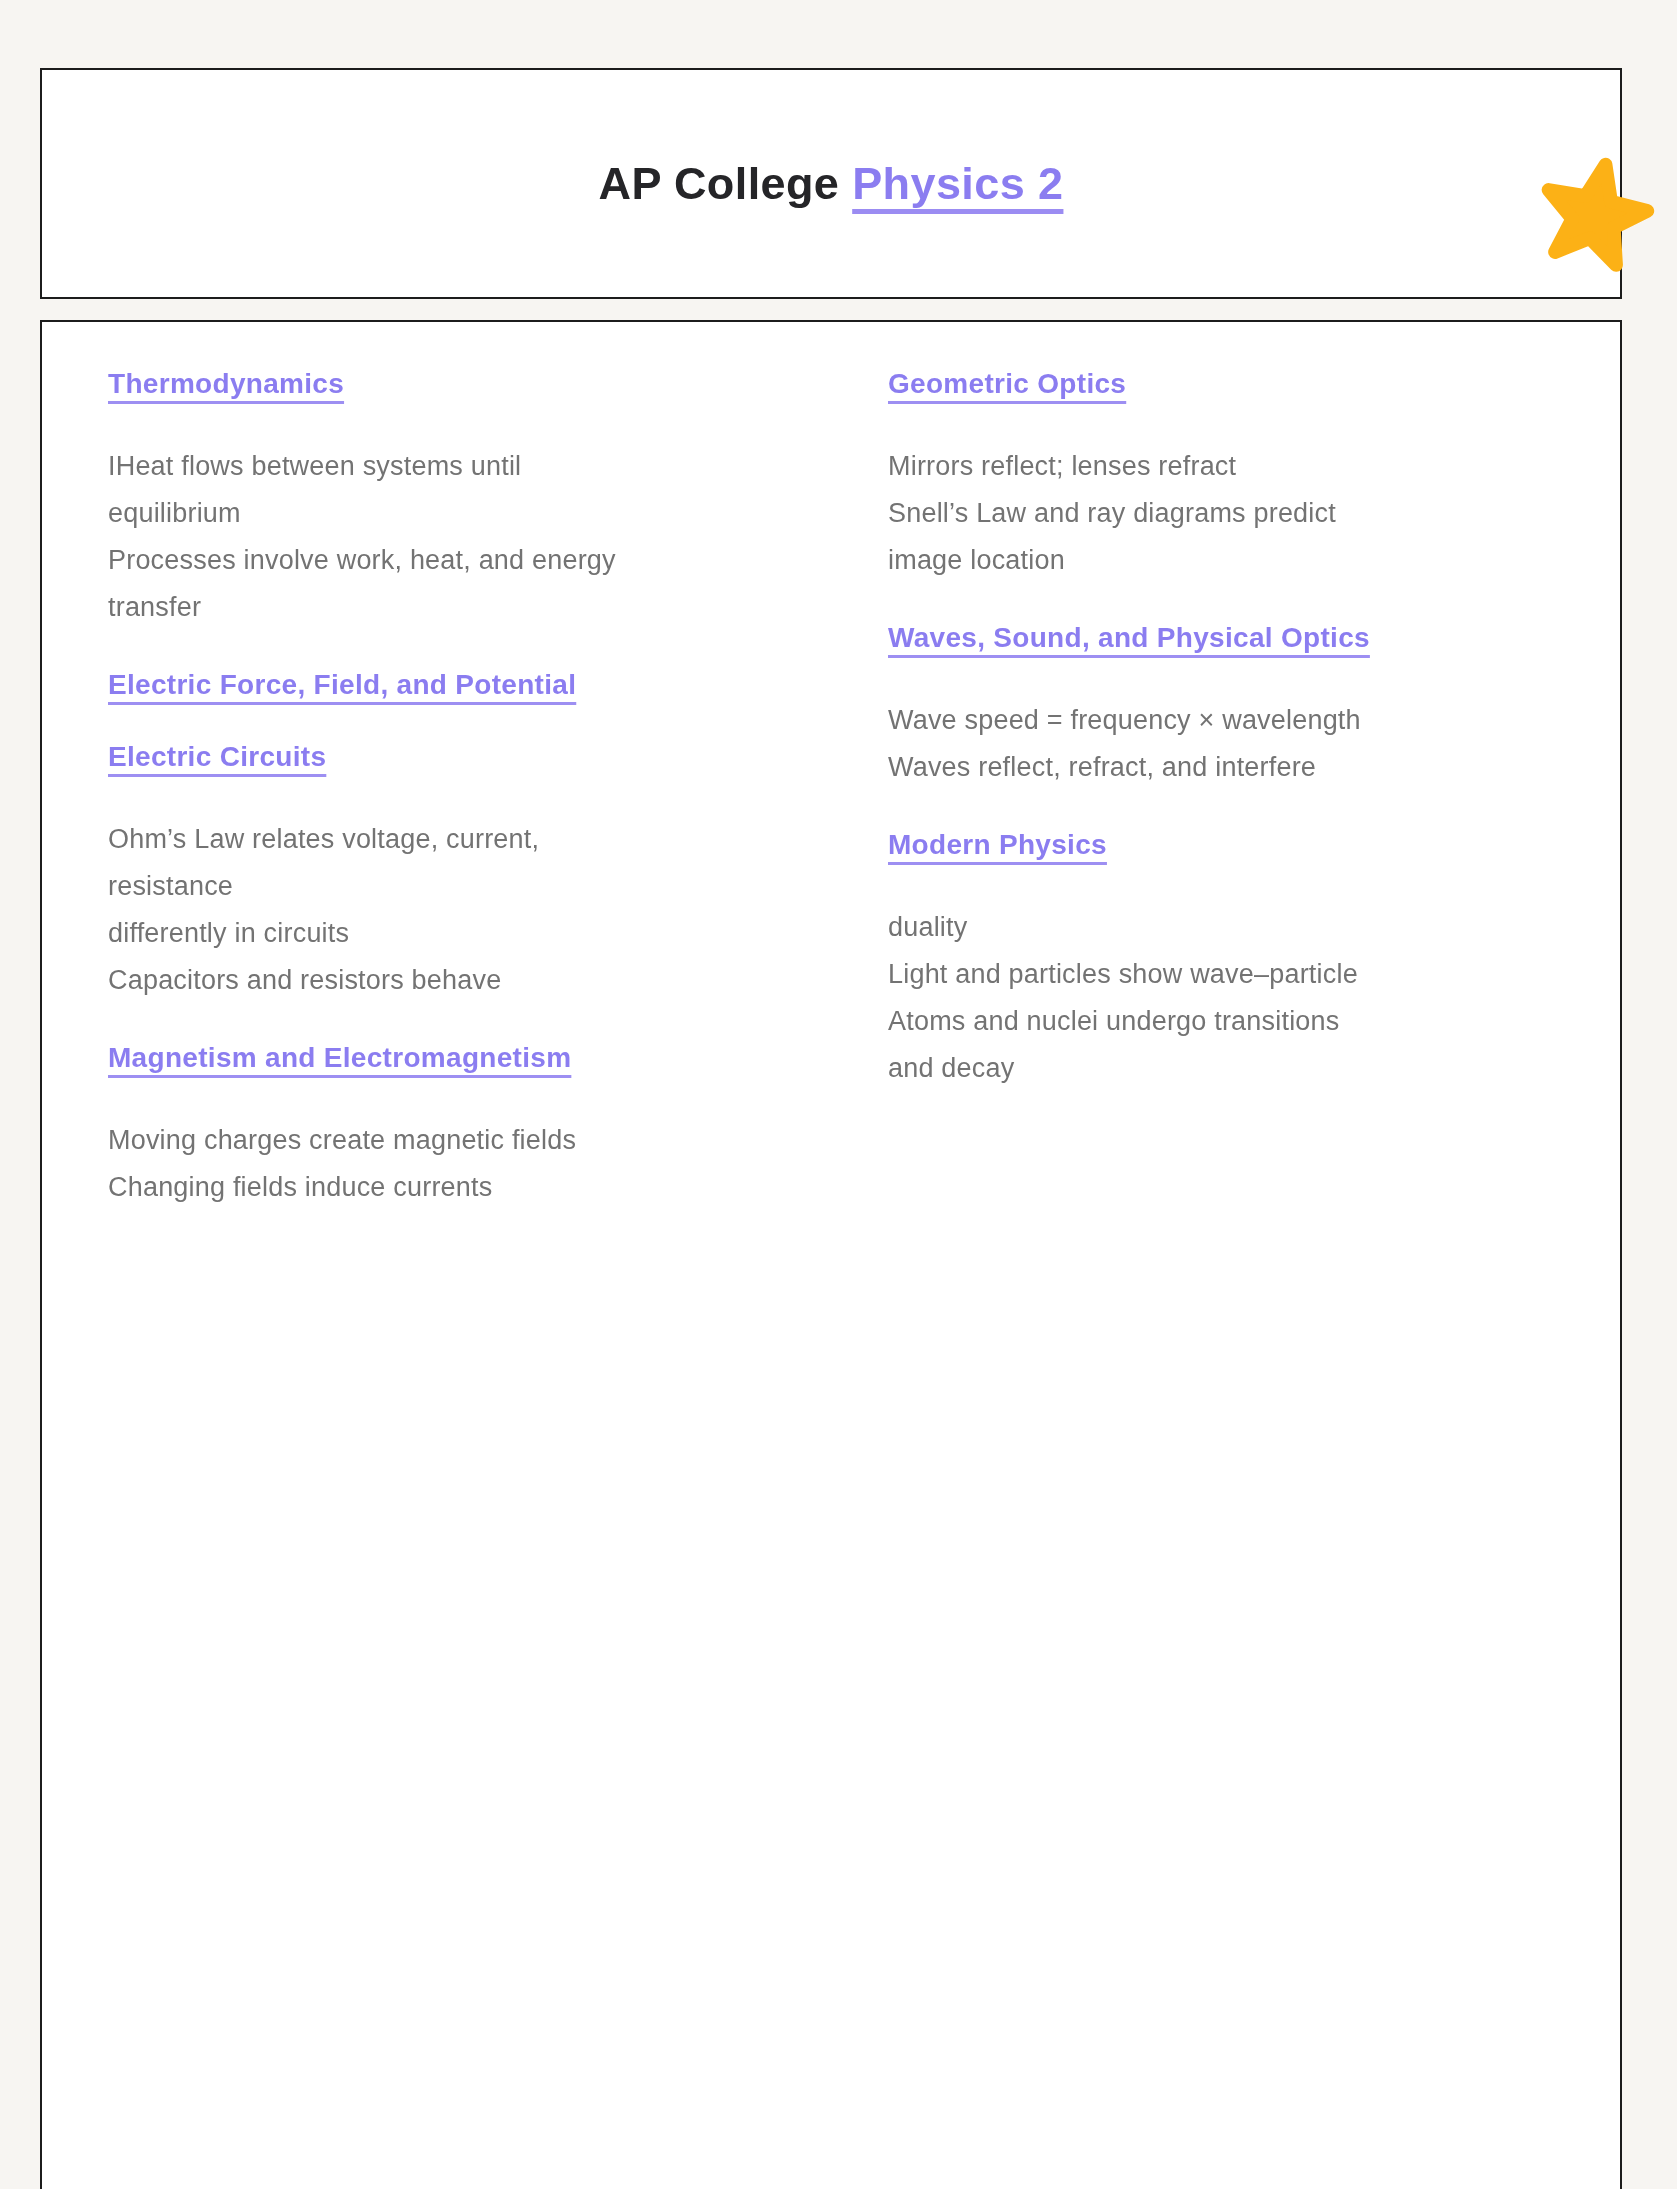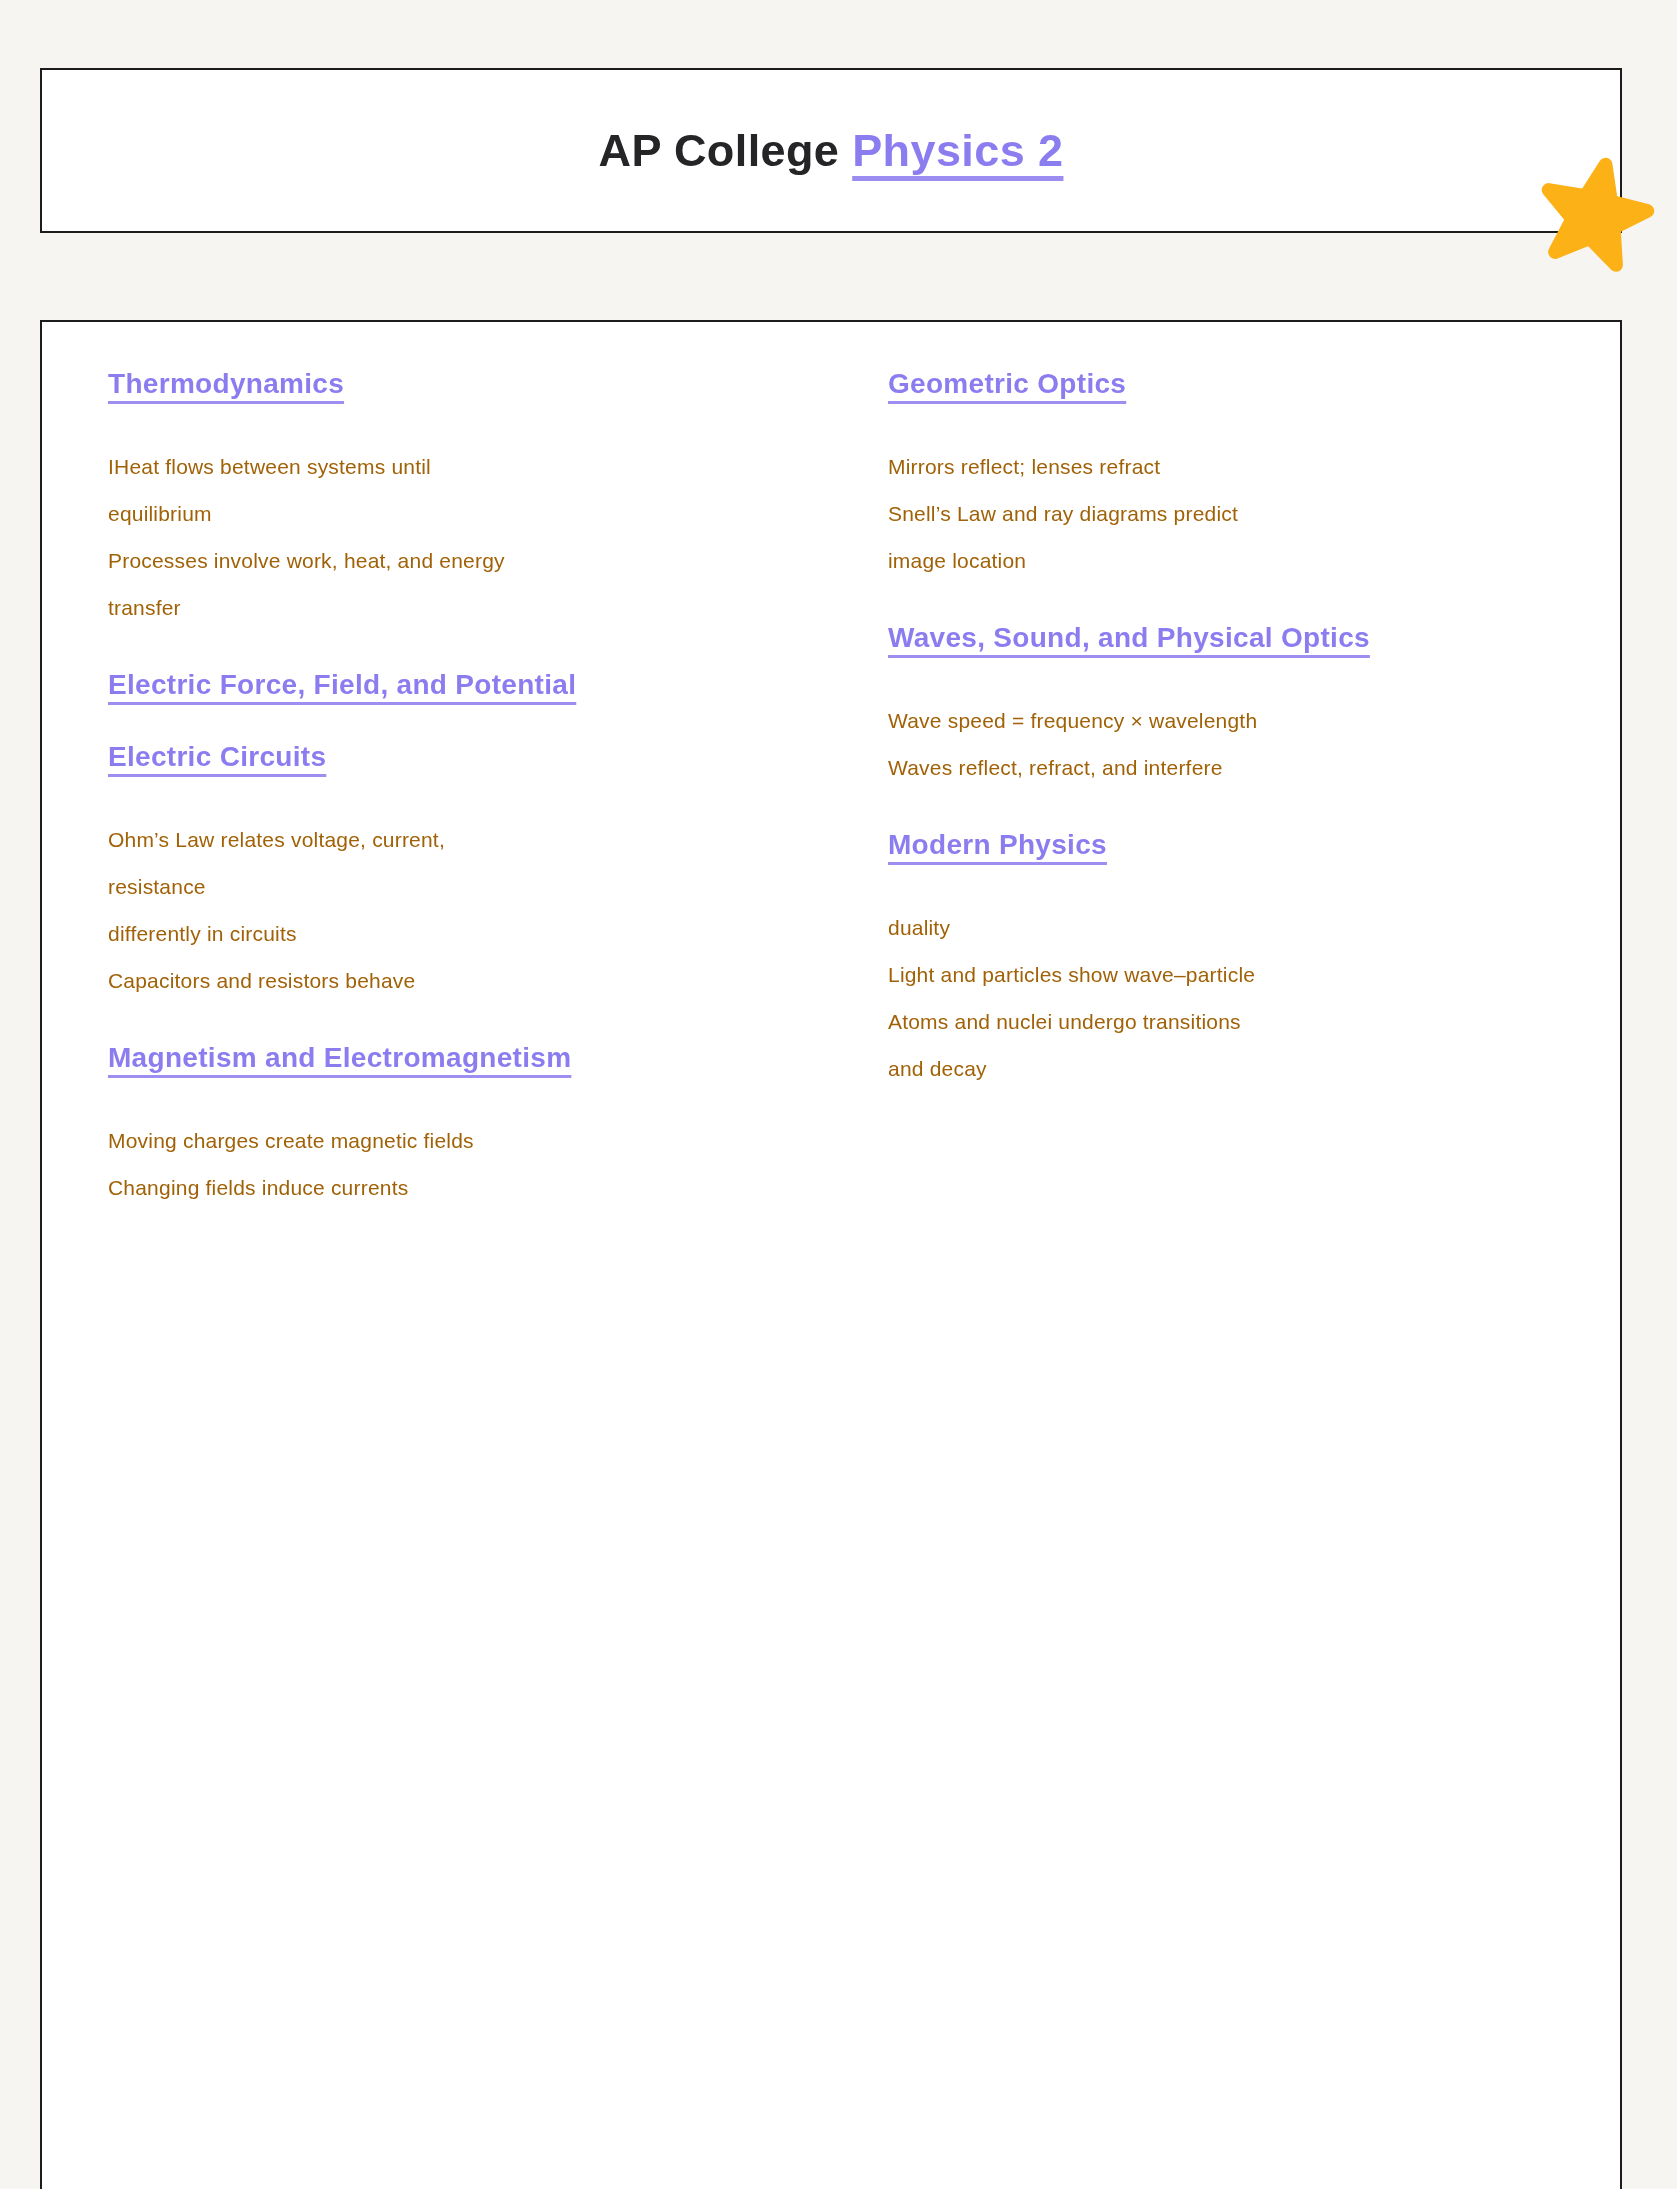--- a/index.html
+++ b/index.html
@@ -18,21 +18,21 @@
   .card {
     position: absolute;
     left: 40px;
     width: 1582px;
     background: #ffffff;
     border: 2.6px solid #1c1c1c;
     box-sizing: border-box;
   }
   .header-card {
     top: 68px;
-    height: 165px;
+    height: 231px;
     display: flex;
     align-items: center;
     justify-content: center;
   }
   .course-title {
     font-size: 45px;
     font-weight: 700;
     color: #252528;
     letter-spacing: 0.4px;
     white-space: nowrap;
@@ -77,23 +77,23 @@
     text-decoration-color: #9d8ff2;
     text-decoration-thickness: 2.6px;
     text-underline-offset: 7.7px;
     cursor: pointer;
     letter-spacing: 0.3px;
   }
   .topic-lines {
     margin-top: 41px;
   }
   .line {
-    font-size: 21px;
+    font-size: 27px;
     line-height: 47px;
-    color: #a16207;
+    color: #737373;
     letter-spacing: 0.2px;
   }
 </style>
 </head>
 <body>
 
 <div class="page">
 
   <div class="card header-card">
     <div class="course-title"><span>AP College </span><span class="course-link">Physics 2</span></div>

